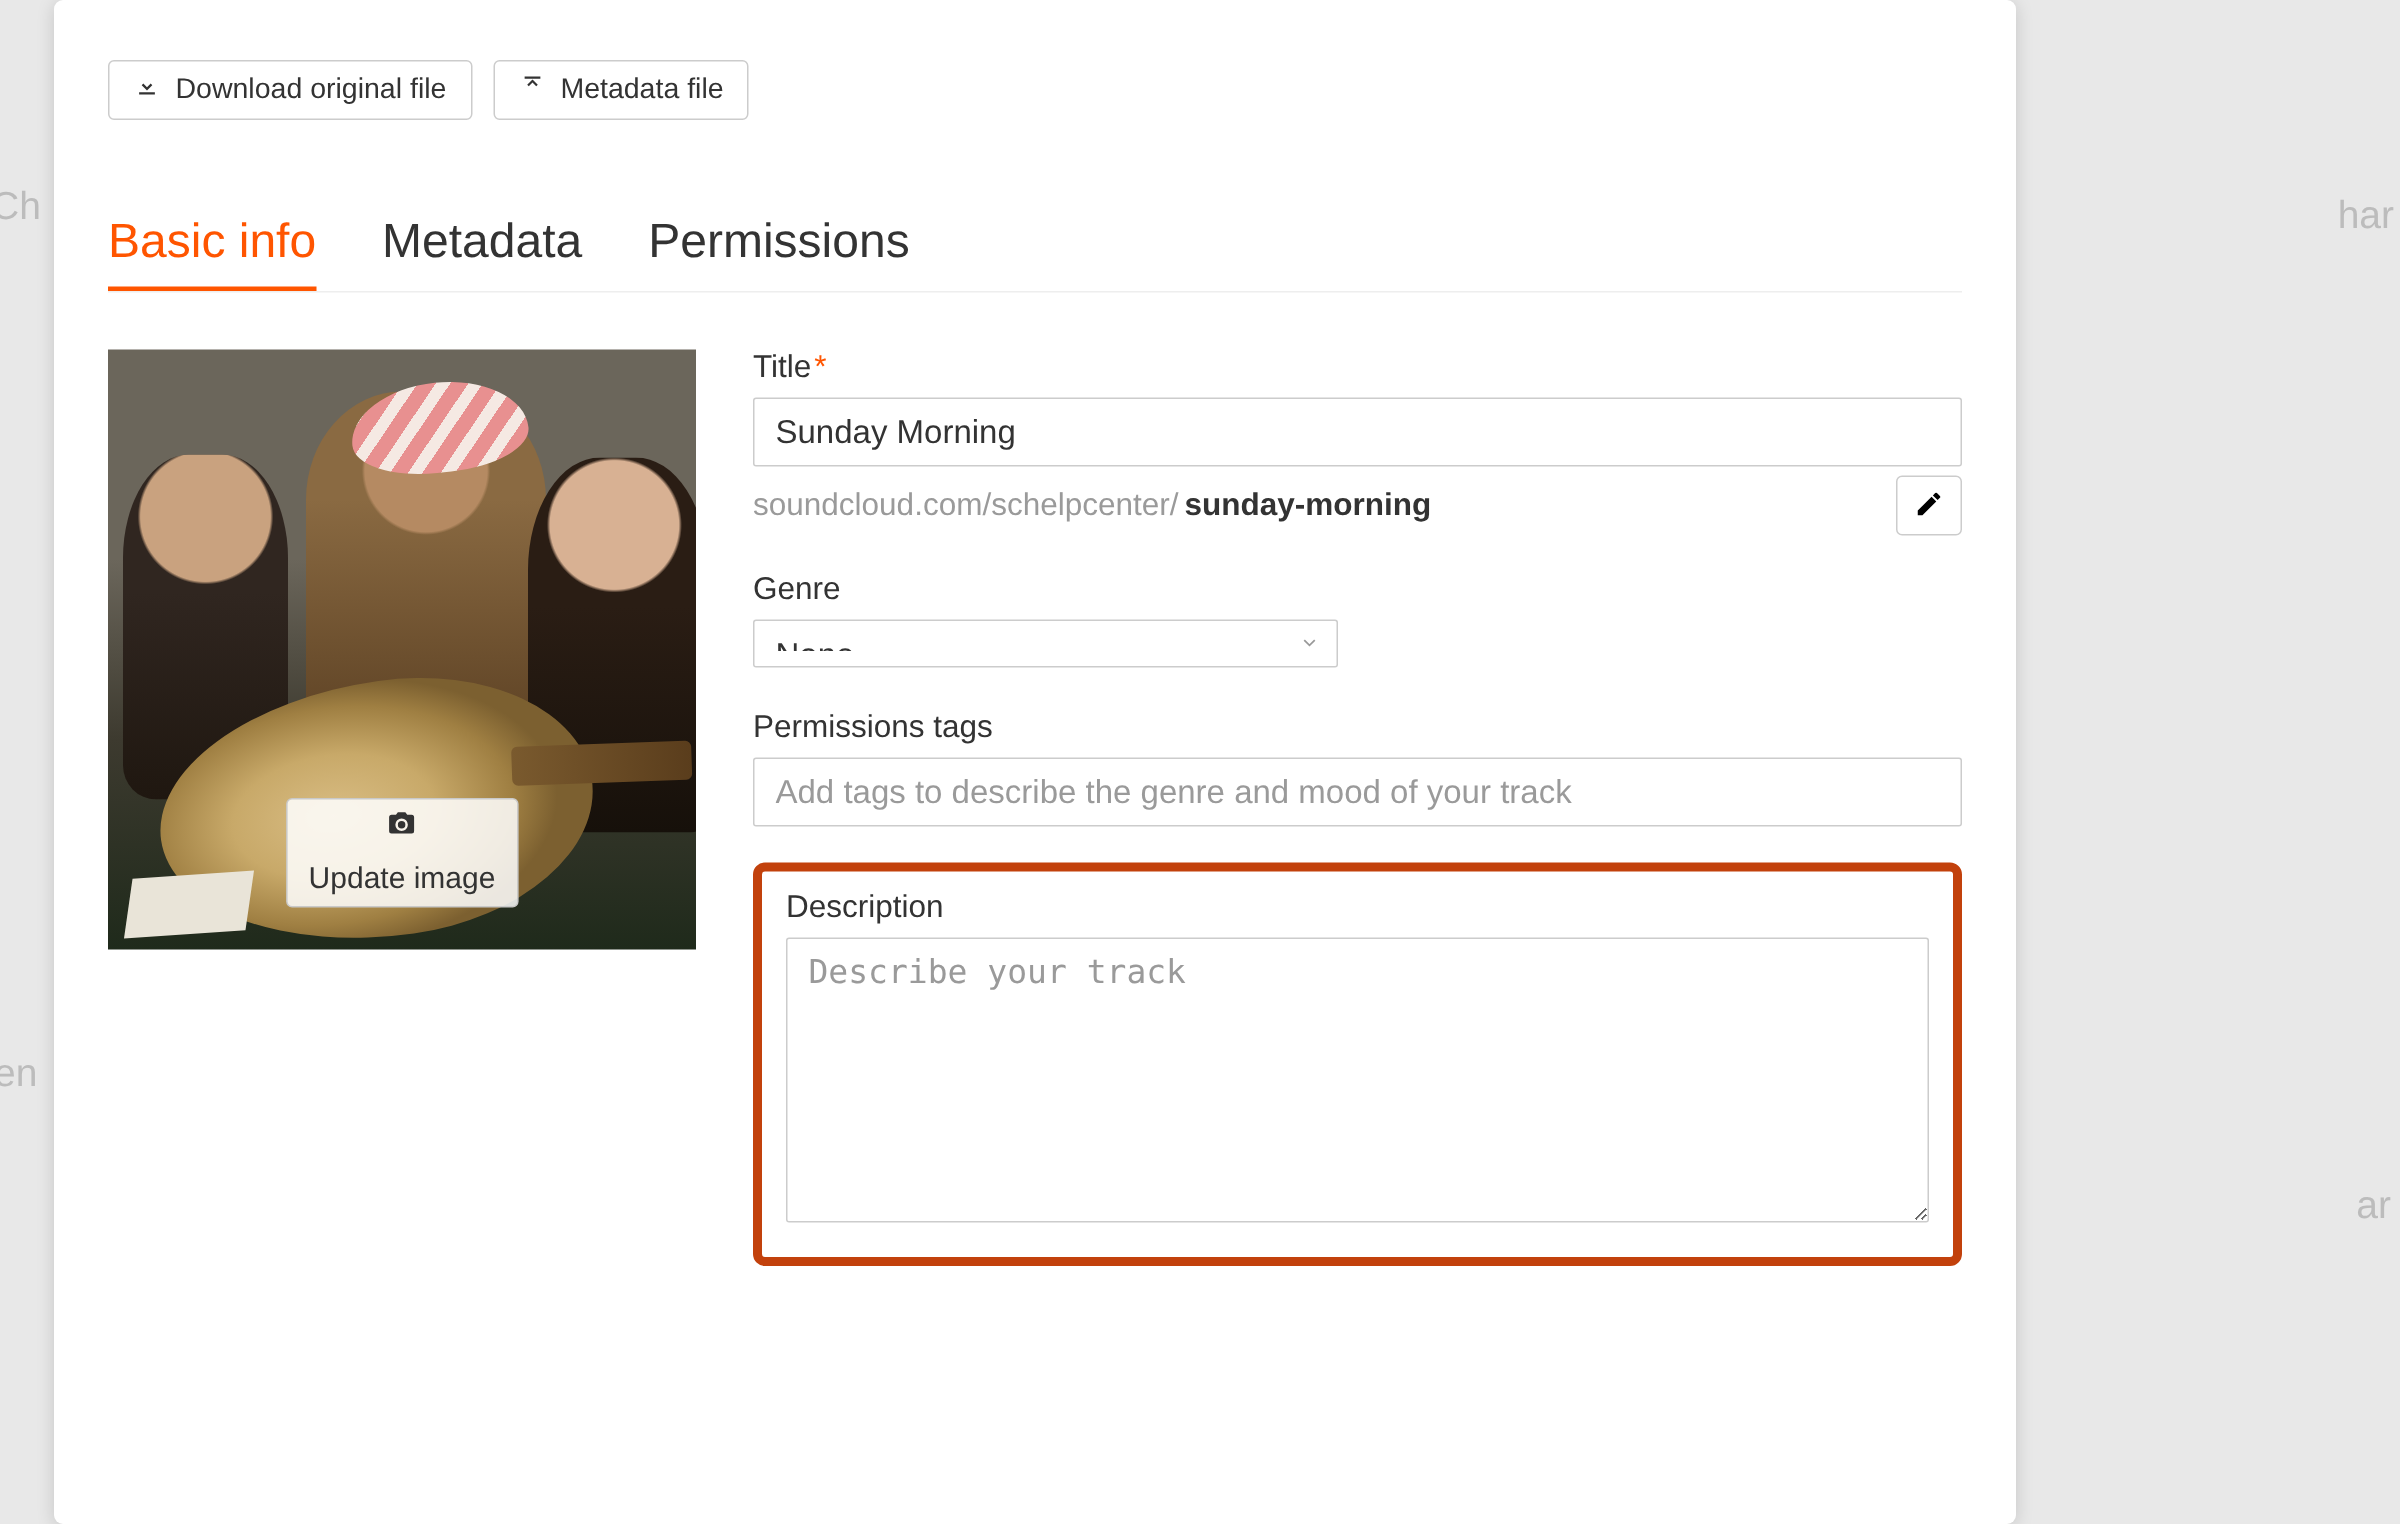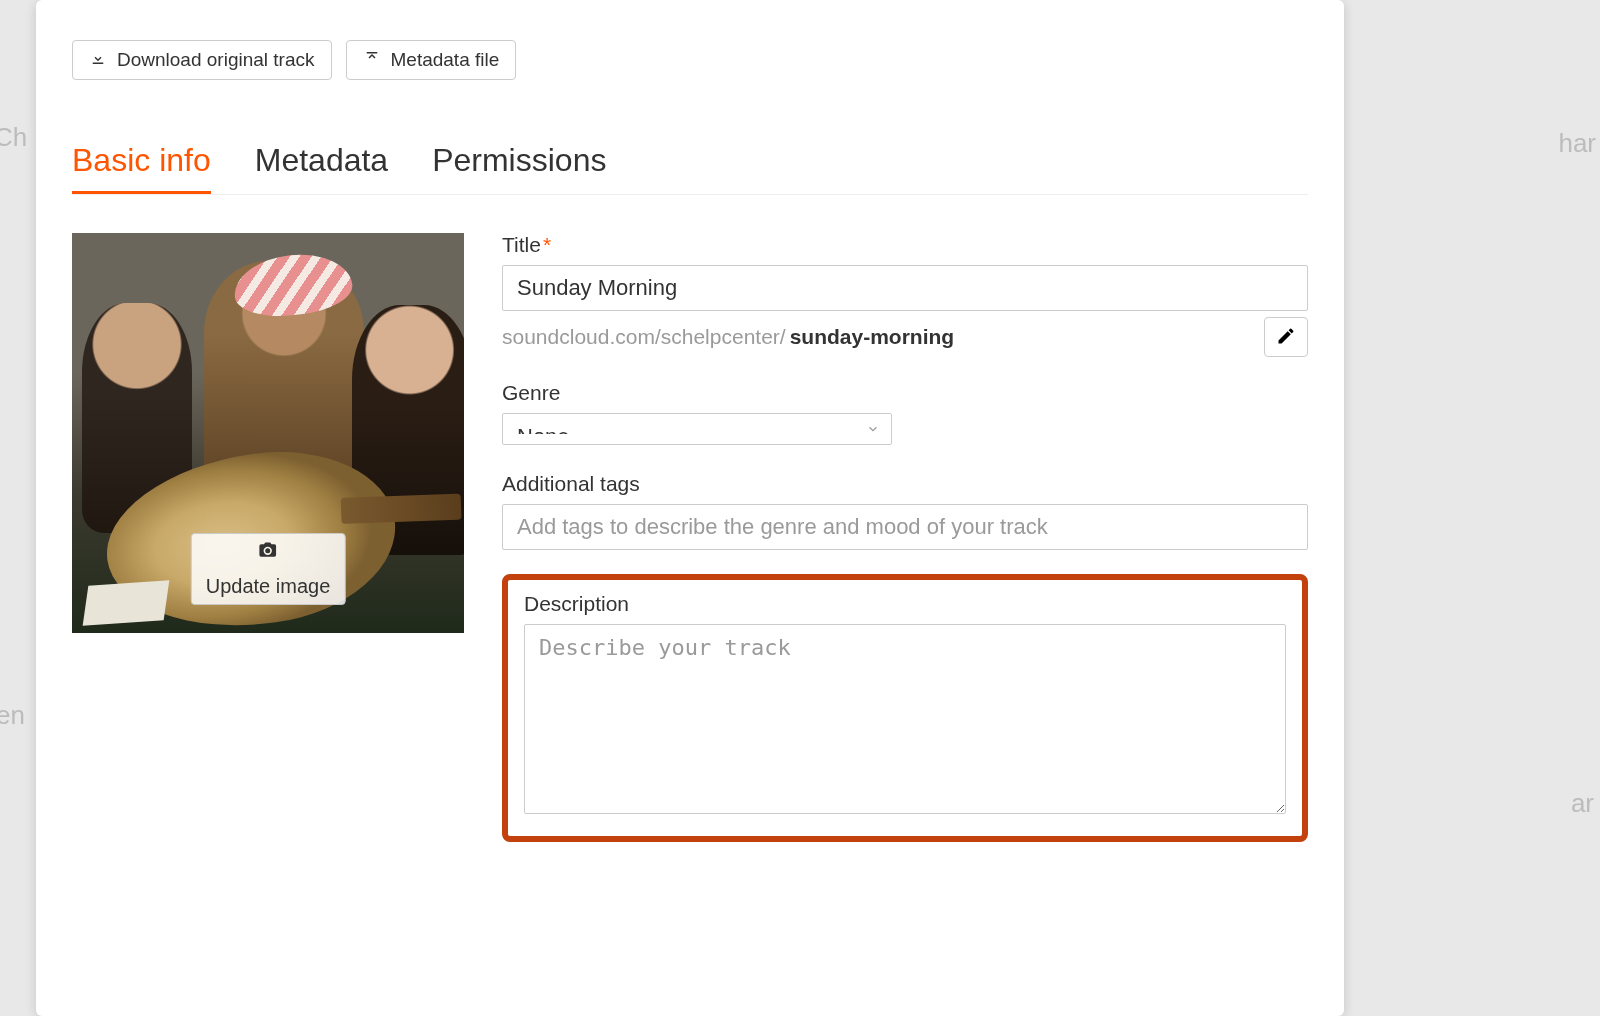--- a/index.html
+++ b/index.html
@@ -149,21 +149,21 @@
 
 <div class="modal">
 
   <div class="toolbar-buttons">
     <button class="btn">
       <span>
         <svg viewBox="0 0 24 24" fill="currentColor">
             <path d="M12 3v10.6l3.3-3.3 1.4 1.4L12 16.4l-4.7-4.7 1.4-1.4L12 13.6V3h0zM5 18h14v2H5z"></path>
           </svg>
       </span>
-      <span>Download original track</span>
+      <span>Download original file</span>
     </button>
     <button class="btn">
       <span>
         <svg viewBox="0 0 24 24" fill="currentColor">
             <path d="M12 20V9.4L8.7 12.7 7.3 11.3 12 6.6l4.7 4.7-1.4 1.4L12 9.4V20h0zM5 4h14v2H5z"></path>
           </svg>
       </span>
       <span>Metadata file</span>
     </button>
   </div>
@@ -224,21 +224,21 @@
           </select>
           <span class="select-caret">
             <svg width="14" height="14" viewBox="0 0 24 24" fill="none" stroke="currentColor" stroke-width="2">
                 <polyline points="6 9 12 15 18 9"></polyline>
               </svg>
           </span>
         </div>
       </div>
 
       <div class="field">
-        <label class="label">Additional tags</label>
+        <label class="label">Permissions tags</label>
         <input class="tag-input" type="text" placeholder="Add tags to describe the genre and mood of your track" style="">
       </div>
 
       <div class="desc-group">
         <div class="field" style="margin-bottom:0">
           <label class="label">Description</label>
           <textarea class="textarea" placeholder="Describe your track" style=""></textarea>
         </div>
       </div>
 

